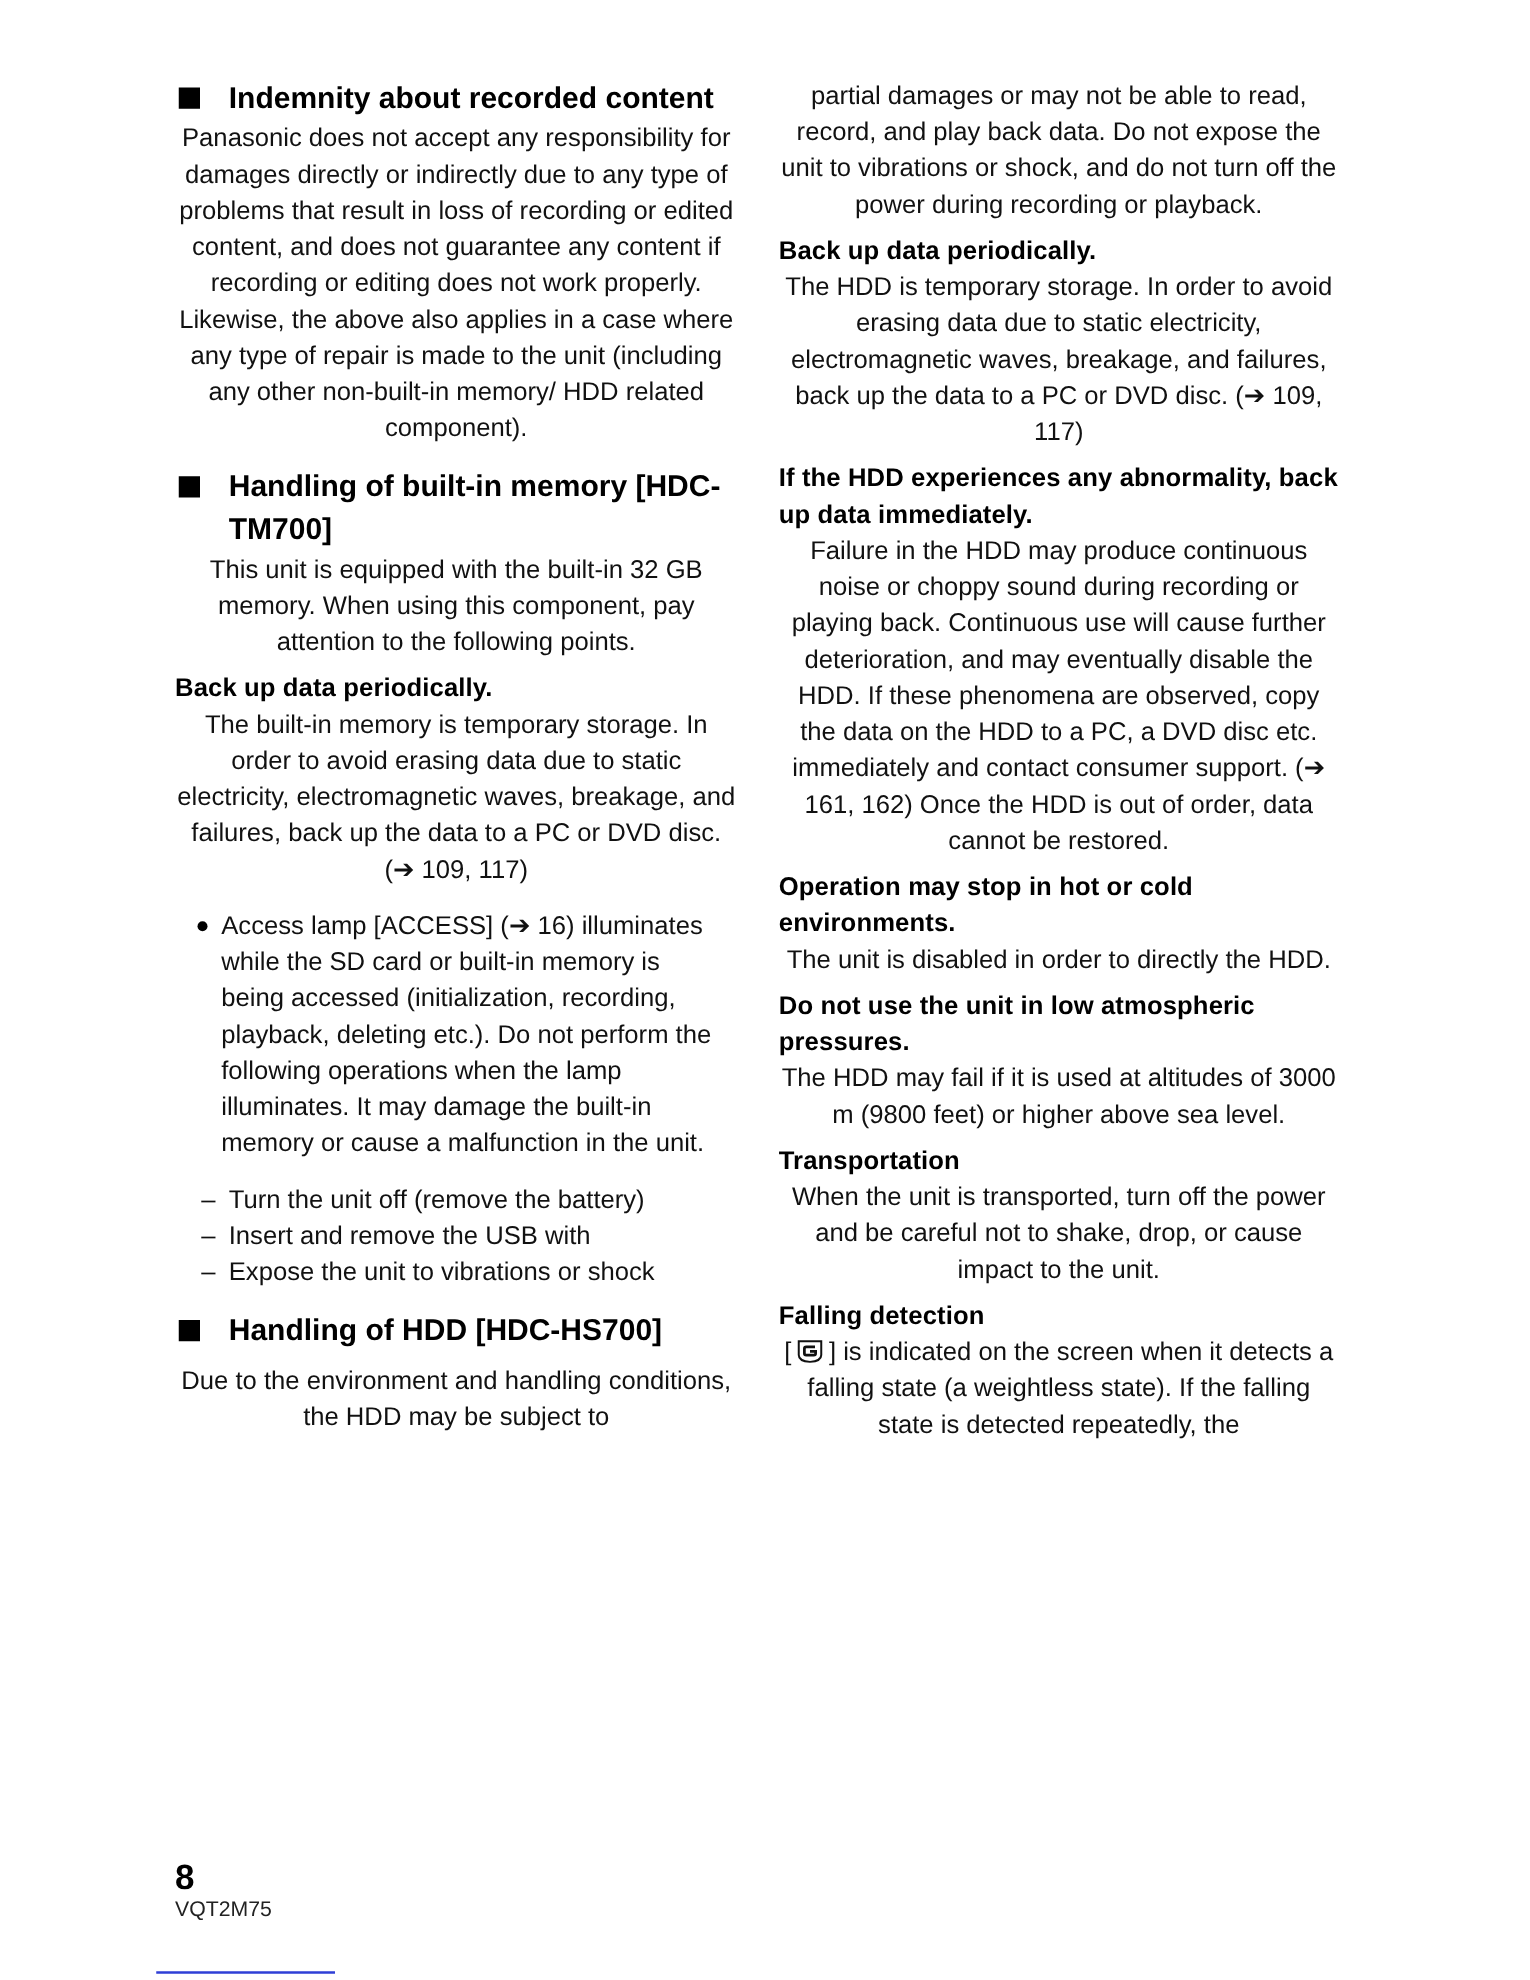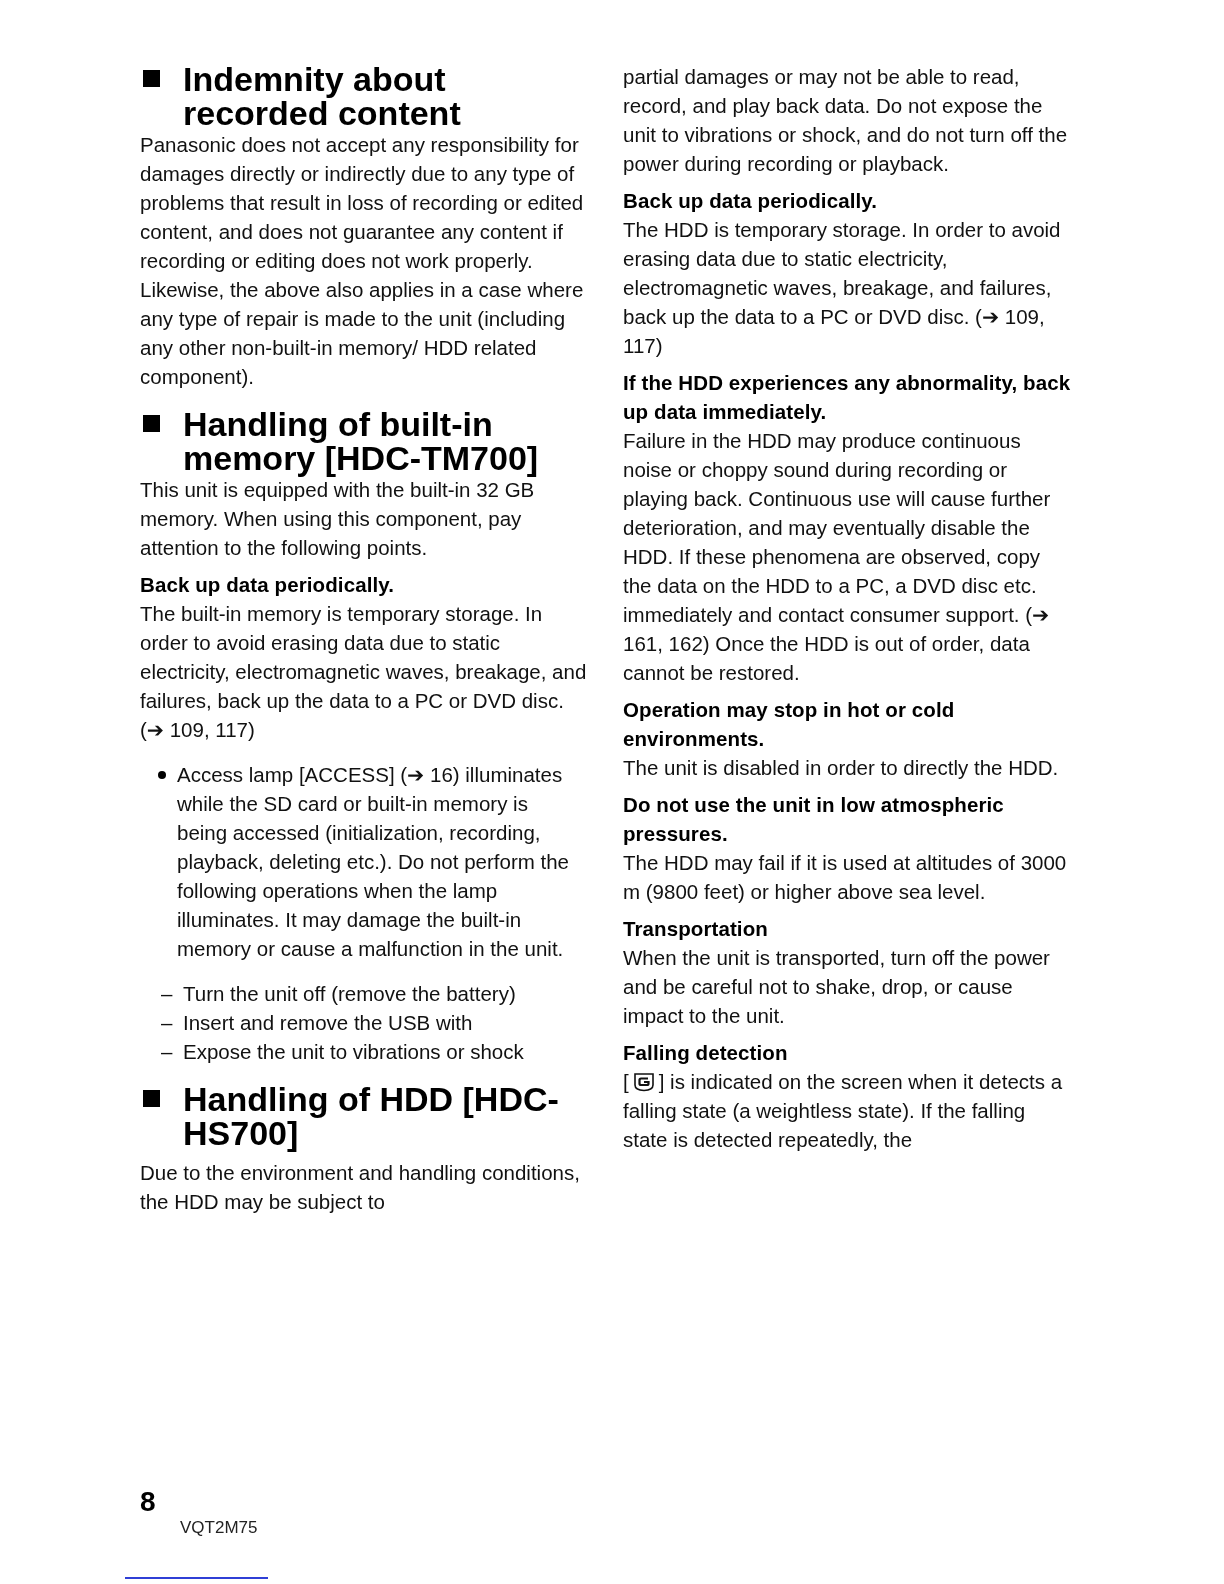--- a/index.html
+++ b/index.html
@@ -22,38 +22,38 @@
       font-size: 20.5px;
       line-height: 29px;
     }
     .col-left { left: 140px; }
     .col-right { left: 623px; width: 448px; }
 
     .section-heading {
       display: flex;
       align-items: flex-start;
       font-weight: bold;
-      font-size: 34px;
+      font-size: 24px;
       line-height: 34px;
       margin: 0;
       color: #000;
     }
     .section-heading .sq {
       display: inline-block;
       width: 17px;
       height: 17px;
       background: #000;
       margin-top: 8px;
       margin-left: 3px;
       margin-right: 23px;
       flex: 0 0 auto;
     }
     .section-heading .txt { flex: 1; }
 
-    .para { margin: 0; }
+    .para { margin: 0; text-align: center; }
     .subhead {
       font-weight: bold;
       margin: 0;
       color: #000;
       letter-spacing: 0.1px;
     }
     .gap-sm { height: 8px; }
     .gap-lg { height: 16px; }
 
     .bullet {
@@ -98,21 +98,20 @@
       line-height: 30px;
       color: #000;
     }
     .footer-code {
       position: absolute;
       left: 140px;
       top: 1518px;
       font-size: 17px;
       line-height: 20px;
       color: #222;
-      margin-left: 40px;
     }
     .footer-line {
       position: absolute;
       left: 125px;
       top: 1577px;
       width: 143px;
       height: 2px;
       background: #2f3fd6;
     }
   </style>

